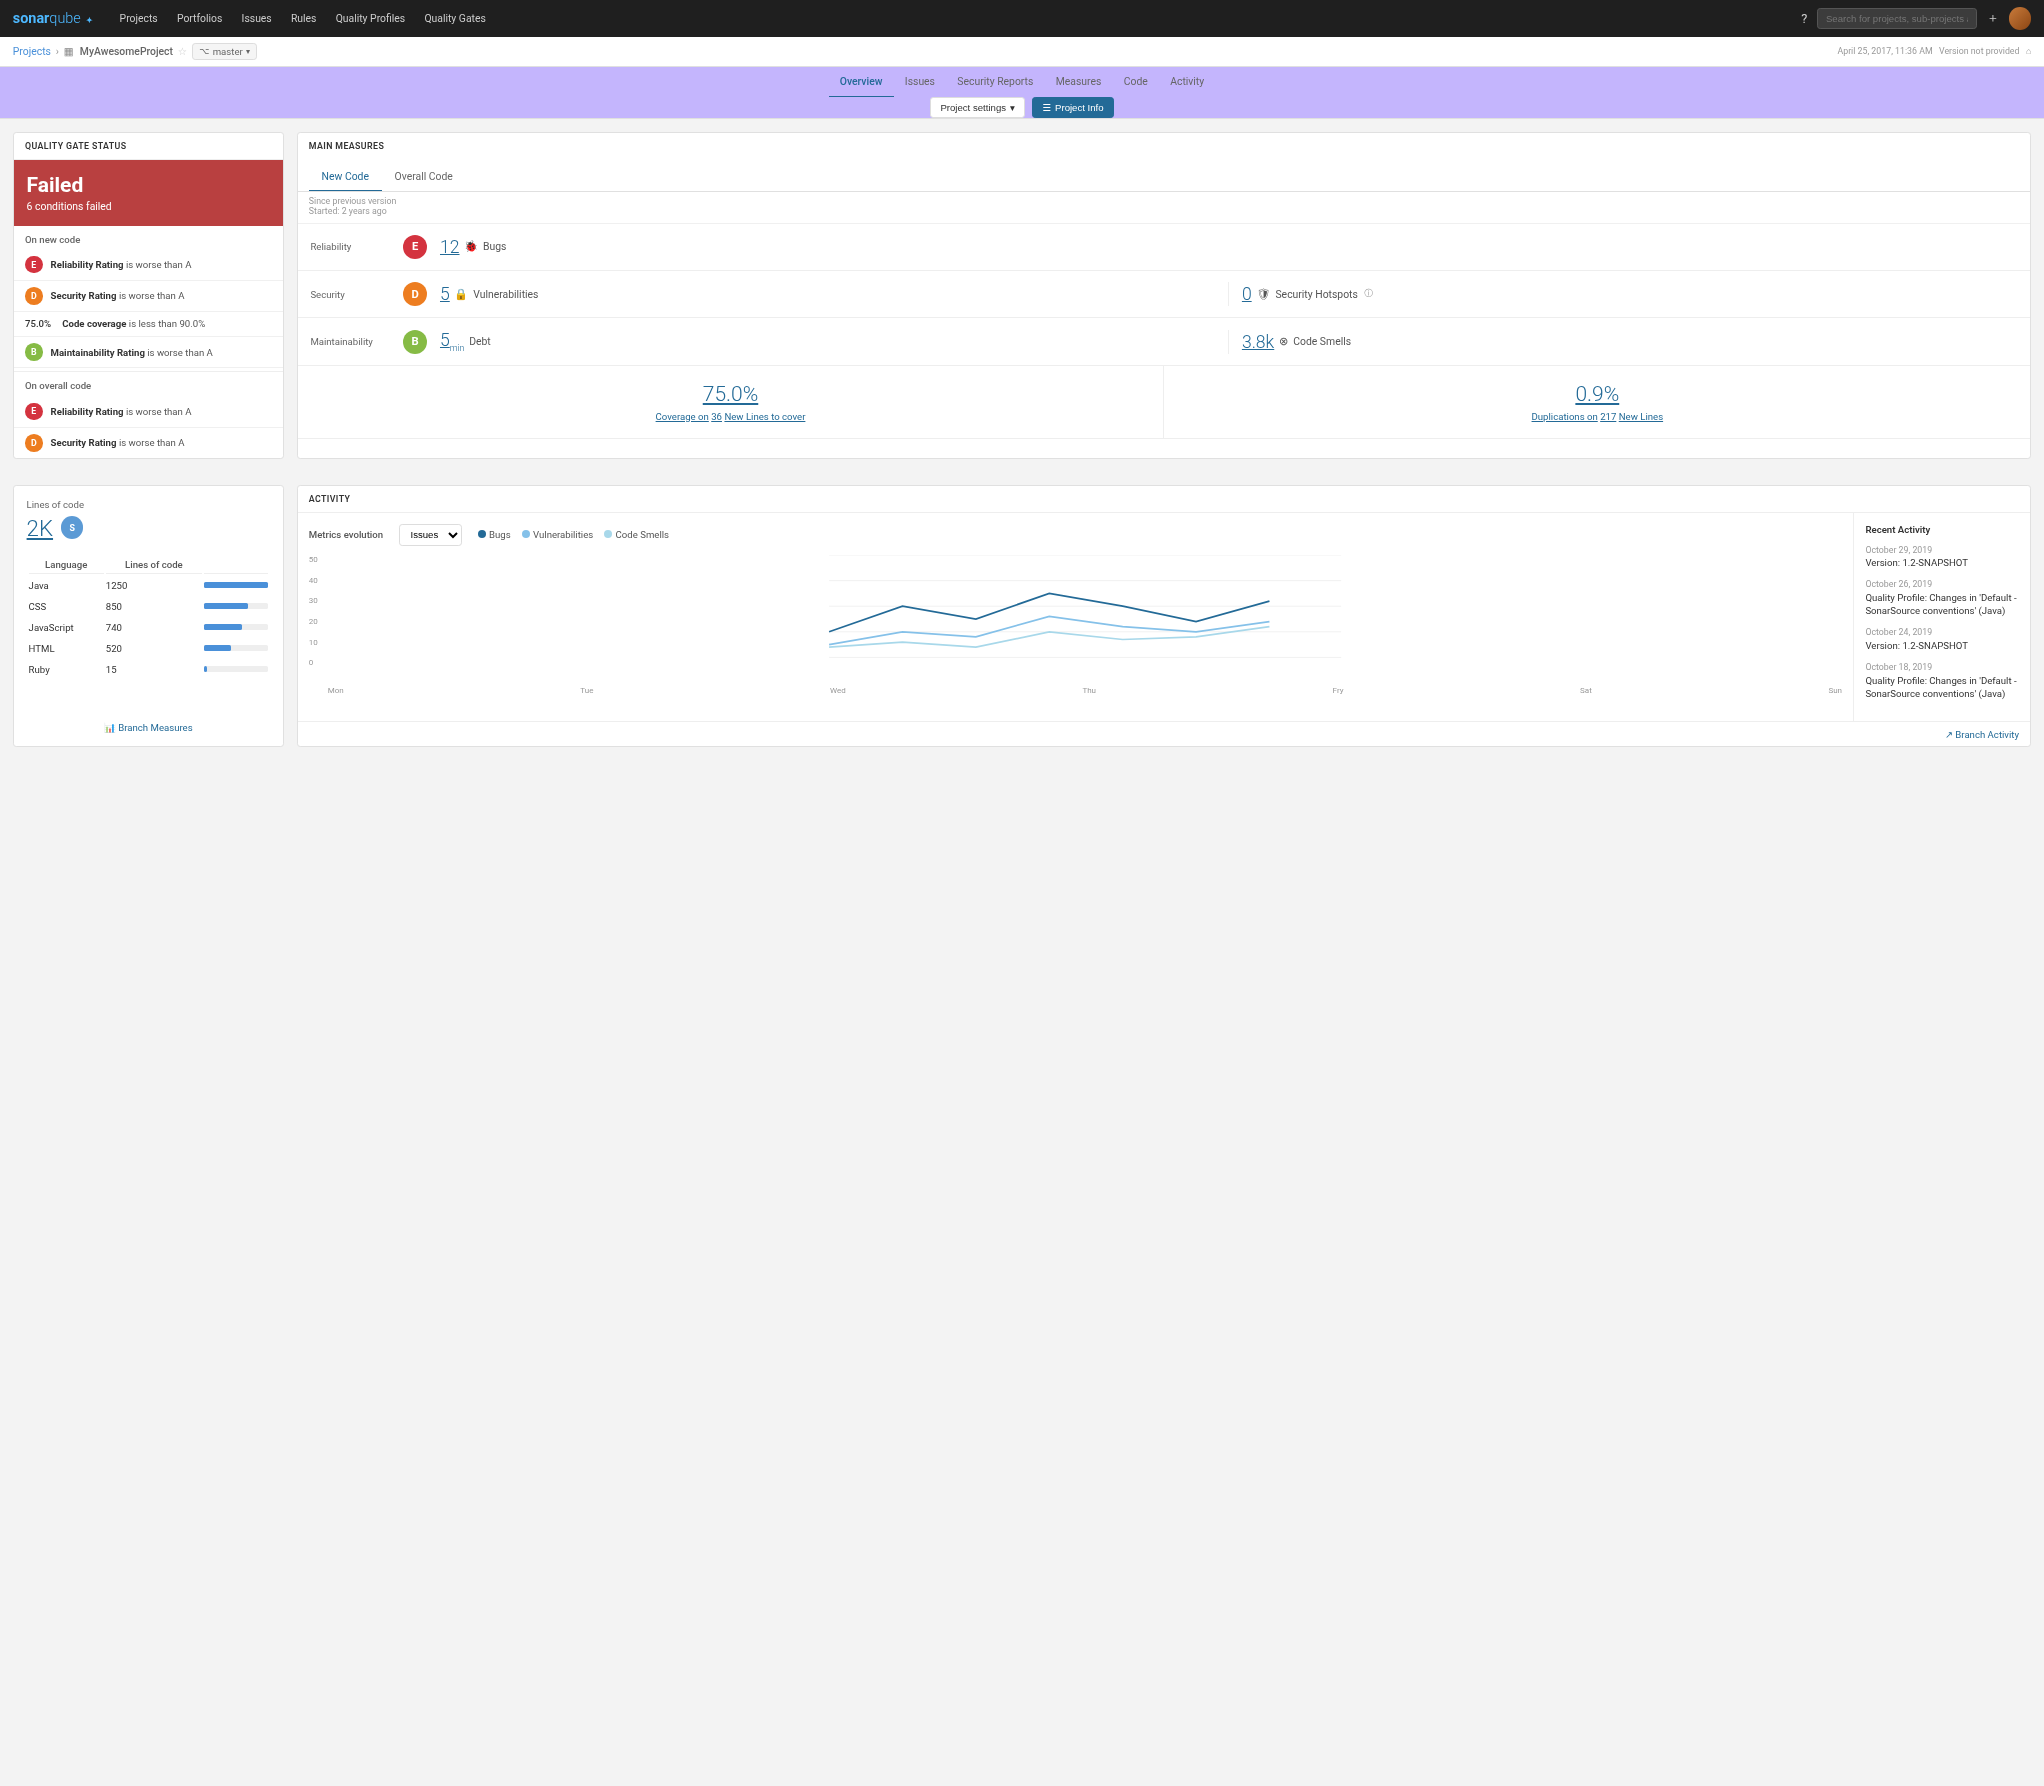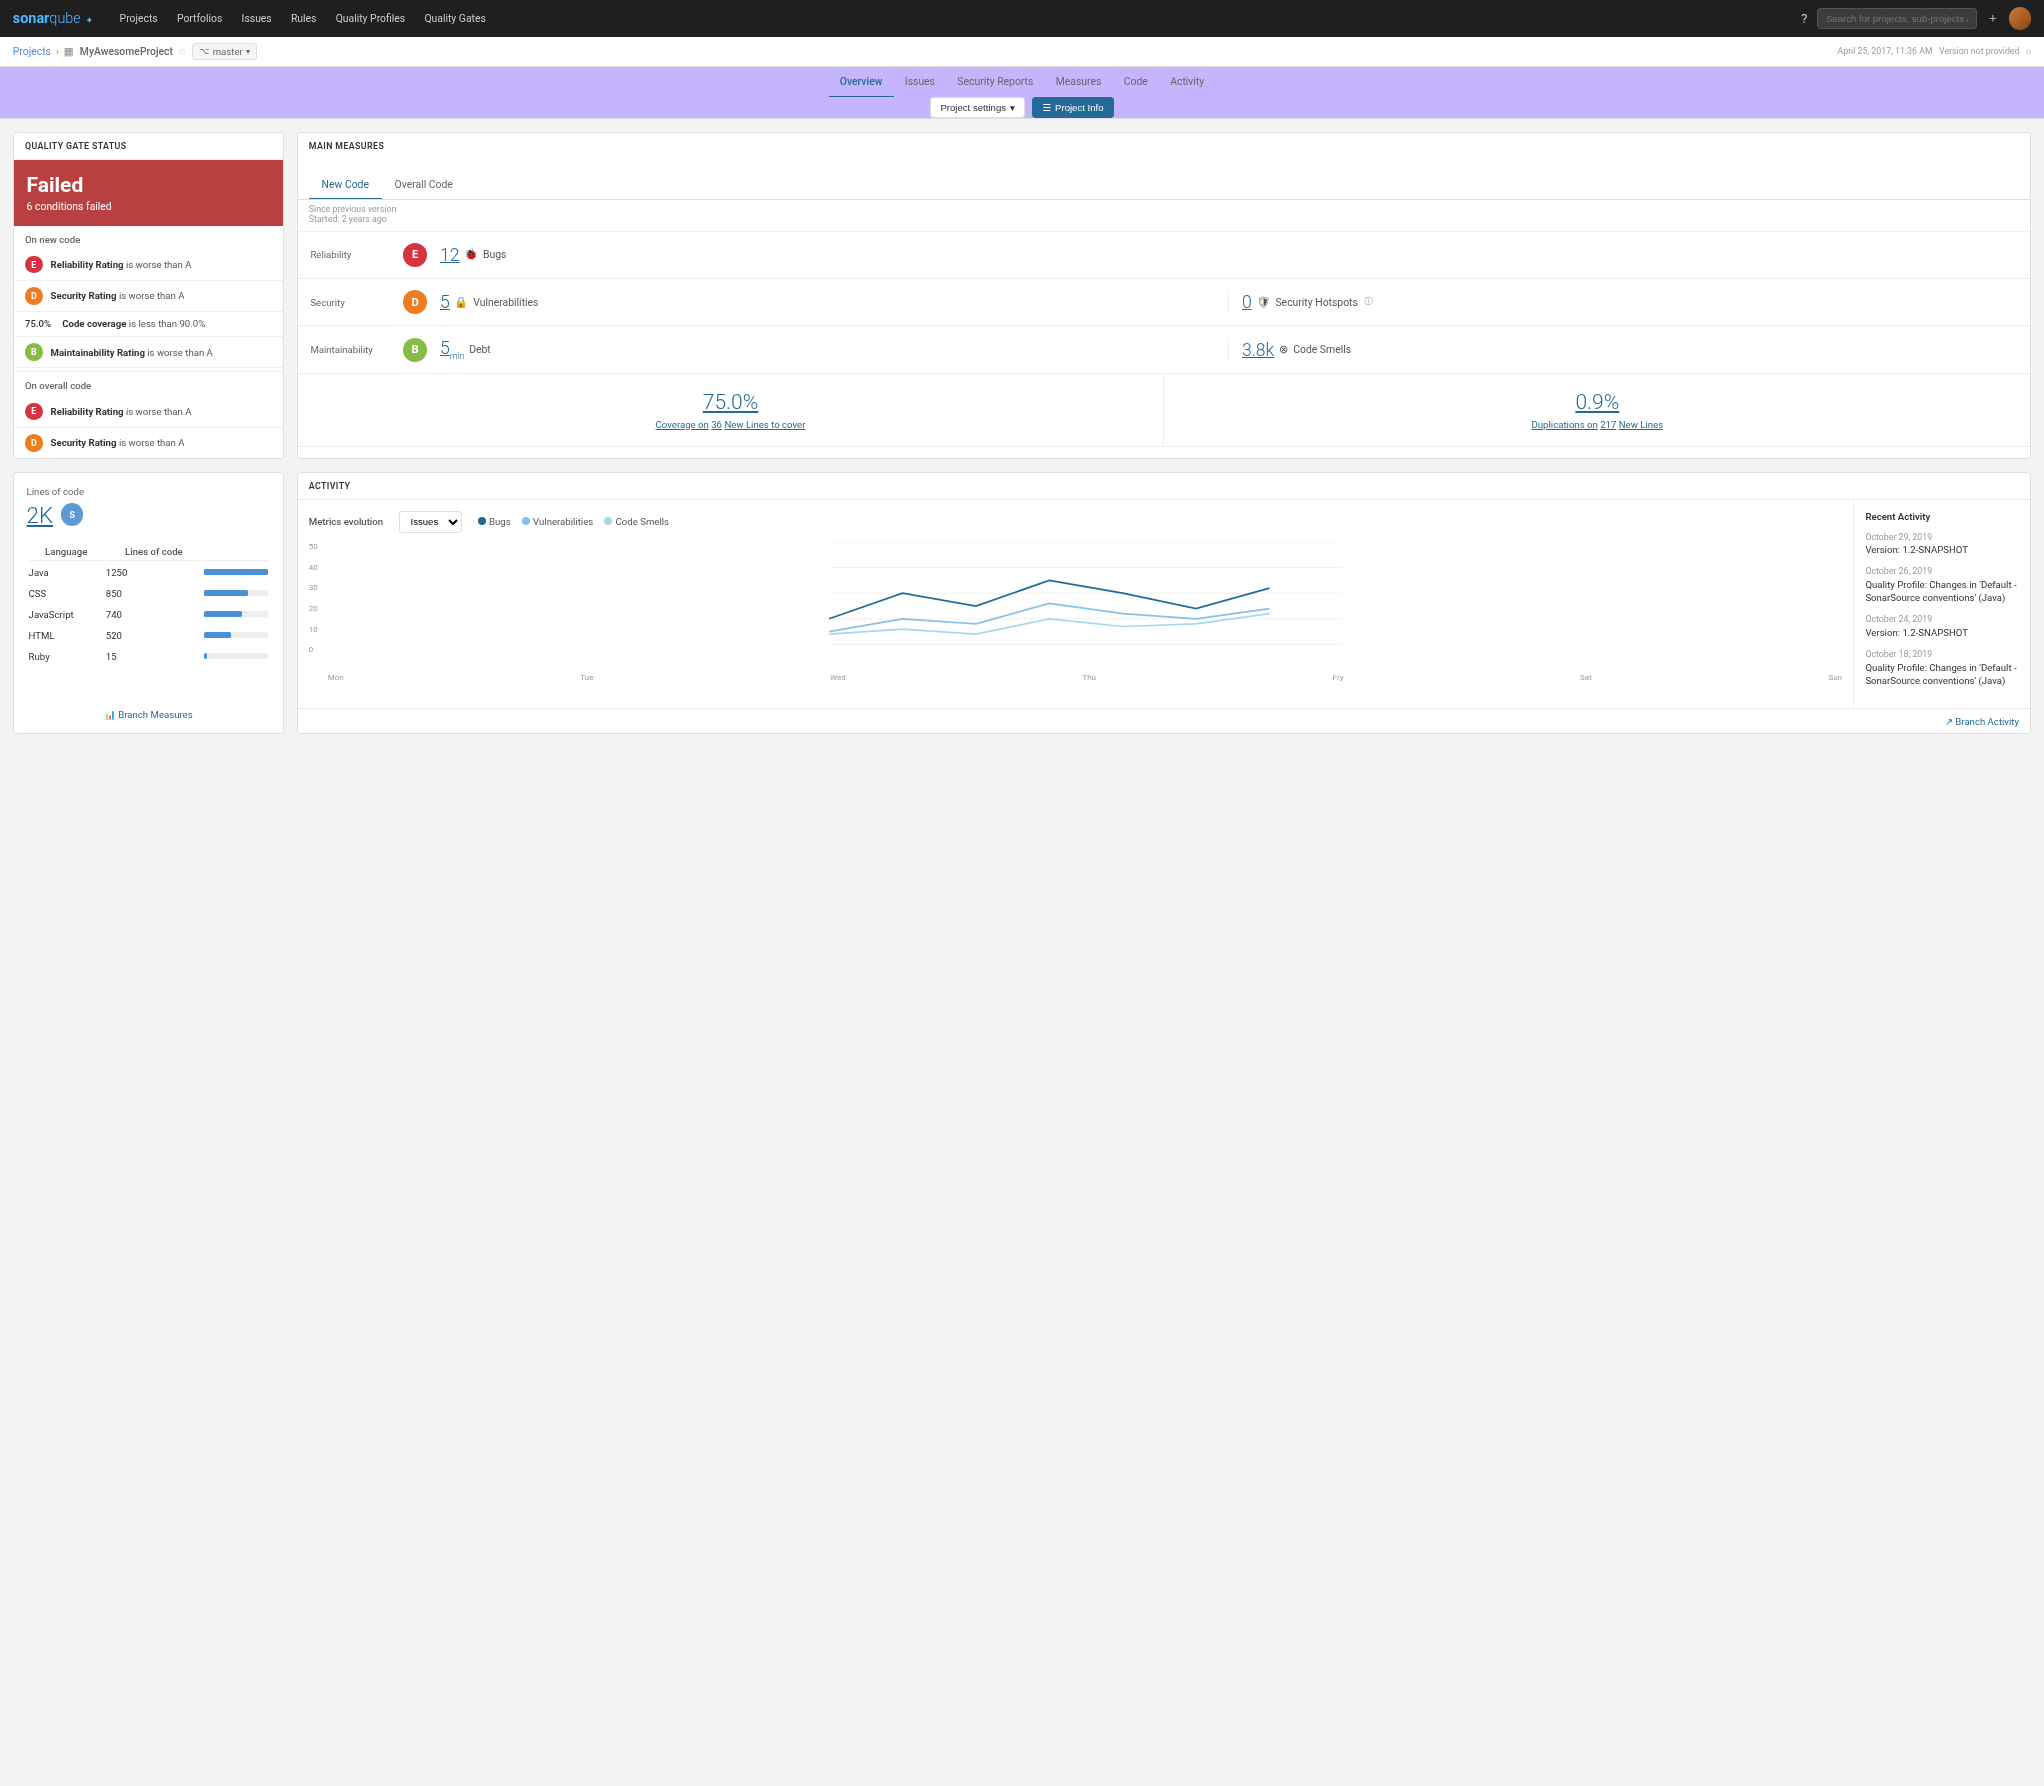--- a/index.html
+++ b/index.html
@@ -30,21 +30,21 @@
     
     .subnav { background: #c4b5fd; border-bottom: 0.8px solid #e0e0e0; padding: 0 12.8px; display: flex; align-items: center; justify-content: space-between; flex-direction: column; }
     .subnav-tabs { display: flex; }
     .subnav-tab { padding: 8px 11.2px; font-size: 10.4px; color: #666; cursor: pointer; border-bottom: 1.6px solid transparent; text-decoration: none; }
     .subnav-tab.active { color: #236a97; border-bottom: 1.6px solid #236a97; font-weight: 500; }
     .subnav-right { display: flex; gap: 6.4px; }
     .subnav-btn { display: flex; align-items: center; gap: 4px; padding: 4px 9.6px; border: 0.8px solid #ddd; border-radius: 3.2px; font-size: 9.6px; cursor: pointer; background: #fff; color: #333; }
     .subnav-btn-primary { background: #236a97; color: #fff; border-color: #236a97; font-size: 9.6px; }
 
     
-    .main { padding: 12.8px; display: flex; flex-direction: column; gap: 13px; }
+    .main { padding: 12.8px; display: flex; flex-direction: column; gap: 26px; }
 
     
     .top-section { display: flex; gap: 12.8px; }
 
     
     .quality-gate { background: #fff; border: 0.8px solid #e0e0e0; border-radius: 3.2px; width: 271px; flex-shrink: 0; }
     .qg-header { padding: 8px 11.2px; font-size: 8.8px; font-weight: 600; text-transform: uppercase; letter-spacing: 0.4px; color: #333; border-bottom: 0.8px solid #eee; }
     .qg-status-failed { background: #b94040; color: #fff; padding: 12.8px; }
     .qg-status-failed h2 { font-size: 21px; font-weight: bold; }
     .qg-status-failed p { font-size: 10.4px; margin-top: 3.2px; }
@@ -55,21 +55,21 @@
     .rating-e { background: #d4333f; }
     .rating-d { background: #ed7d20; }
     .rating-b { background: #86bb45; }
     .qg-cond-text strong { color: #333; }
     .qg-cond-text { color: #555; }
     .qg-value { color: #333; font-weight: 500; margin-right: 3.2px; }
 
     
     .main-measures { background: #fff; border: 0.8px solid #e0e0e0; border-radius: 3.2px; flex: 1; }
     .mm-header { padding: 8px 11.2px 0; font-size: 8.8px; font-weight: 600; text-transform: uppercase; letter-spacing: 0.4px; color: #333; }
-    .mm-tabs { display: flex; border-bottom: 0.8px solid #e0e0e0; padding: 0 11.2px; margin-top: 21px; }
+    .mm-tabs { display: flex; border-bottom: 0.8px solid #e0e0e0; padding: 0 11.2px; margin-top: 13px; }
     .mm-tab { padding: 6.4px 12.8px; font-size: 10.4px; cursor: pointer; color: #666; border-bottom: 1.6px solid transparent; }
     .mm-tab.active { color: #236a97; border-bottom: 1.6px solid #236a97; }
     .mm-tab-subtitle { font-size: 8.8px; color: #999; padding: 4.8px 11.2px 6.4px; border-bottom: 0.8px solid #f0f0f0; }
 
     .mm-row { display: flex; align-items: center; padding: 11.2px 12.8px; border-bottom: 0.8px solid #eee; gap: 12.8px; }
     .mm-label { width: 80px; font-size: 9.6px; color: #666; flex-shrink: 0; }
     .mm-rating { flex-shrink: 0; }
     .mm-metric { display: flex; align-items: center; gap: 4.8px; flex: 1; }
     .mm-value { font-size: 17.6px; font-weight: 300; color: #236a97; text-decoration: underline; cursor: pointer; }
     .mm-metric-icon { font-size: 11.2px; color: #555; }

